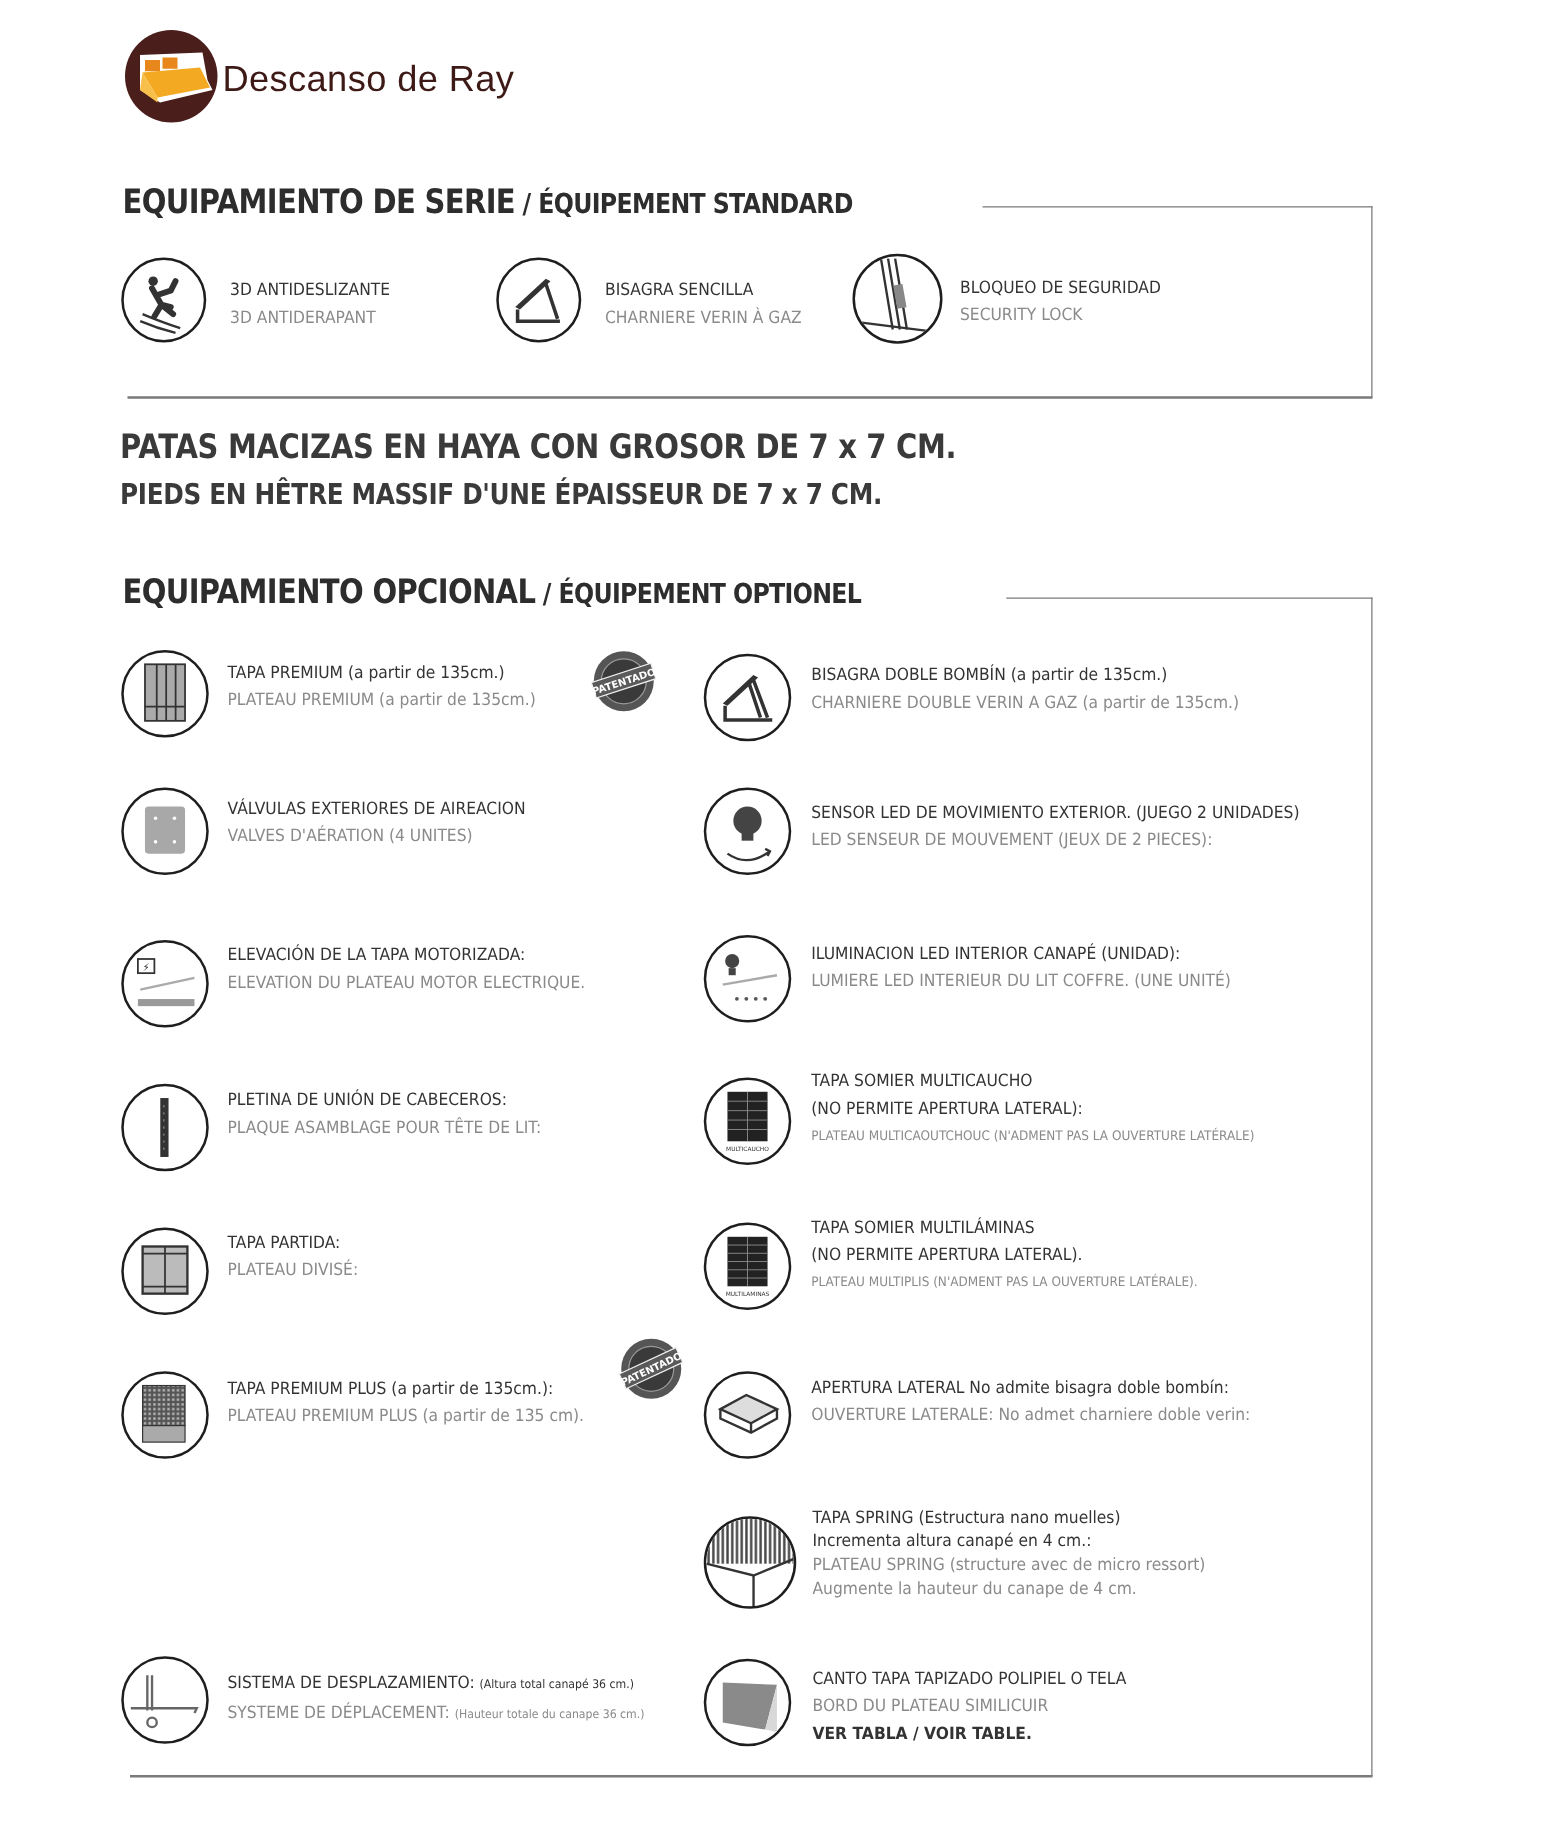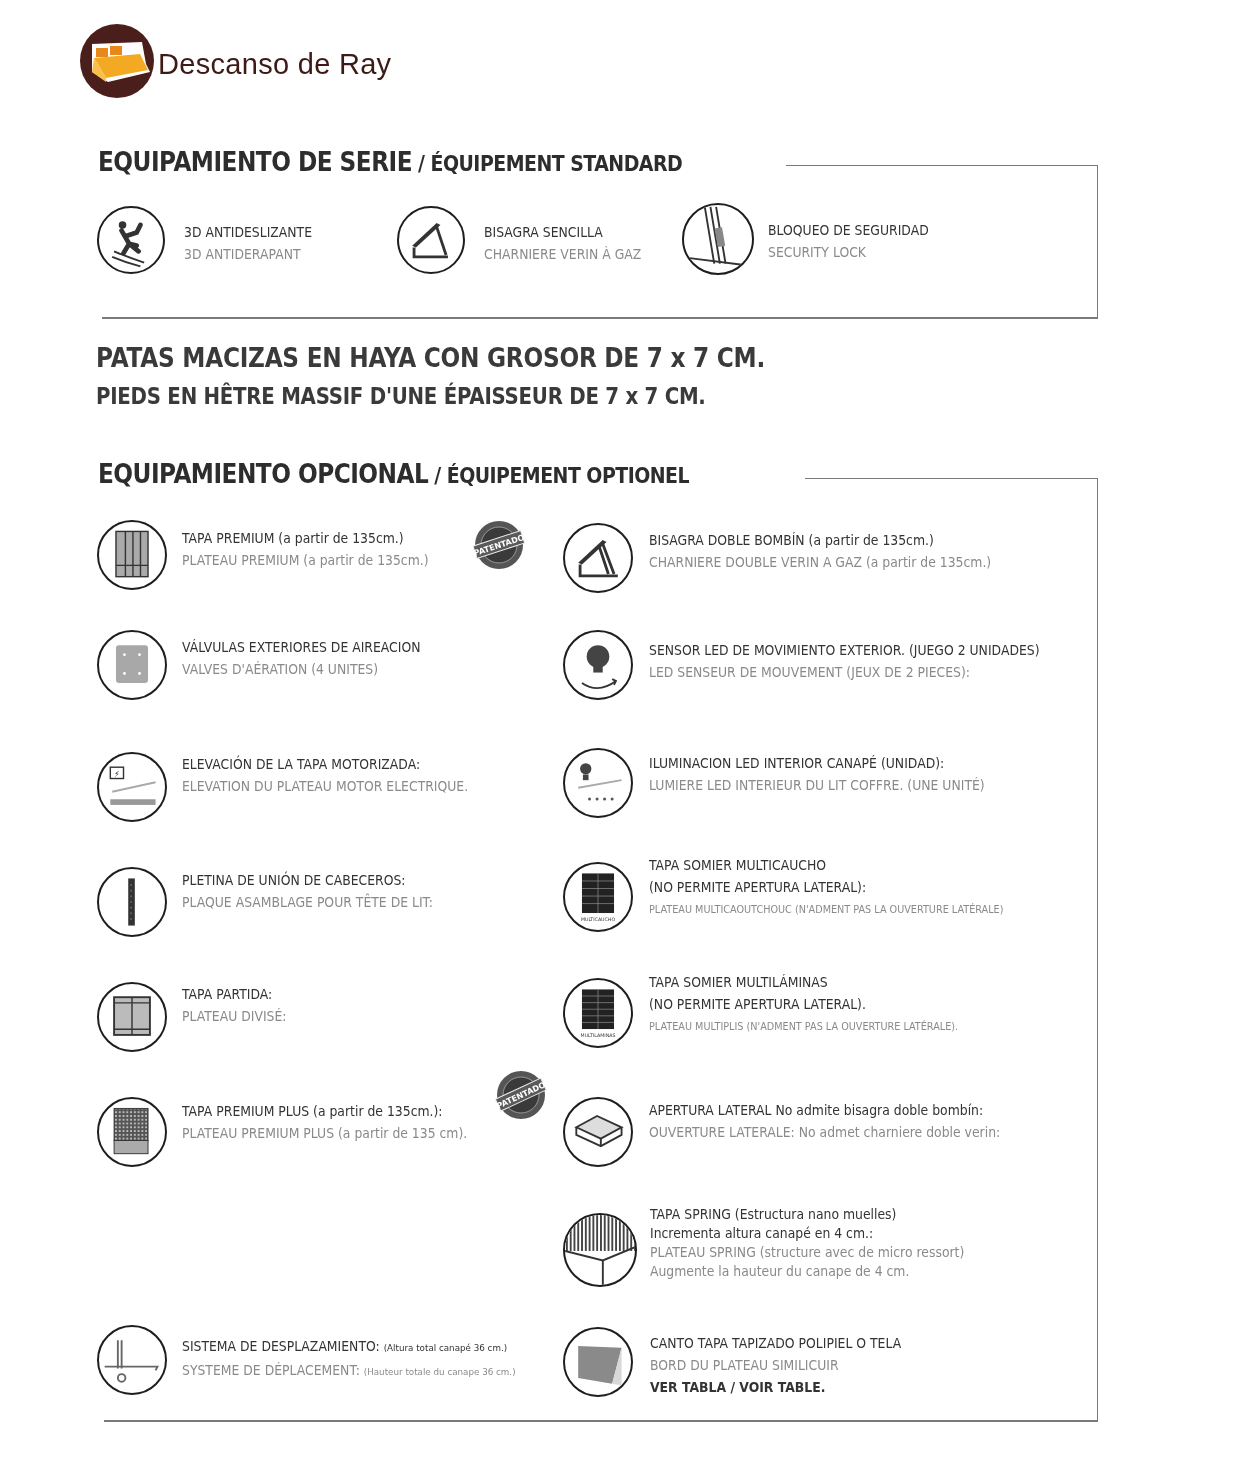--- a/index.html
+++ b/index.html
@@ -1,19 +1,19 @@
 <!DOCTYPE html>
 <html><head>
 <meta charset="utf-8">
 <style>
   html,body{margin:0;padding:0;background:#ffffff;}
   body{width:1240px;height:1470px;position:relative;overflow:hidden;font-family:"DejaVu Sans Condensed","DejaVu Sans",sans-serif;color:#333;}
   .abs{position:absolute;}
   
-  .logo{left:80px;top:24px;width:320px;height:78px;}
+  .logo{left:100px;top:24px;width:320px;height:78px;}
   .logo-circle{position:absolute;left:0;top:0;width:74px;height:74px;border-radius:50%;background:#4a1e1b;}
   .logo-text{position:absolute;left:78px;top:24px;font-family:"Liberation Sans",sans-serif;font-size:29px;color:#3e1a17;letter-spacing:0.3px;}
   
   .sec-title{font-family:"DejaVu Sans",sans-serif;font-weight:bold;color:#2d2d2d;letter-spacing:-0.6px;white-space:nowrap;transform:scaleX(0.86);transform-origin:left center;}
   .sec-title .fr{font-size:22px;}
   .sec1{left:98px;top:146px;font-size:27px;}
   .sec2{left:98px;top:458px;font-size:27px;}
   .rule{background:#7a7a7a;}
   
   .legs1{left:96px;top:342px;font-size:27px;font-weight:bold;color:#3a3a3a;white-space:nowrap;transform:scaleX(0.86);transform-origin:left center;font-family:"DejaVu Sans",sans-serif;letter-spacing:-0.3px;}

